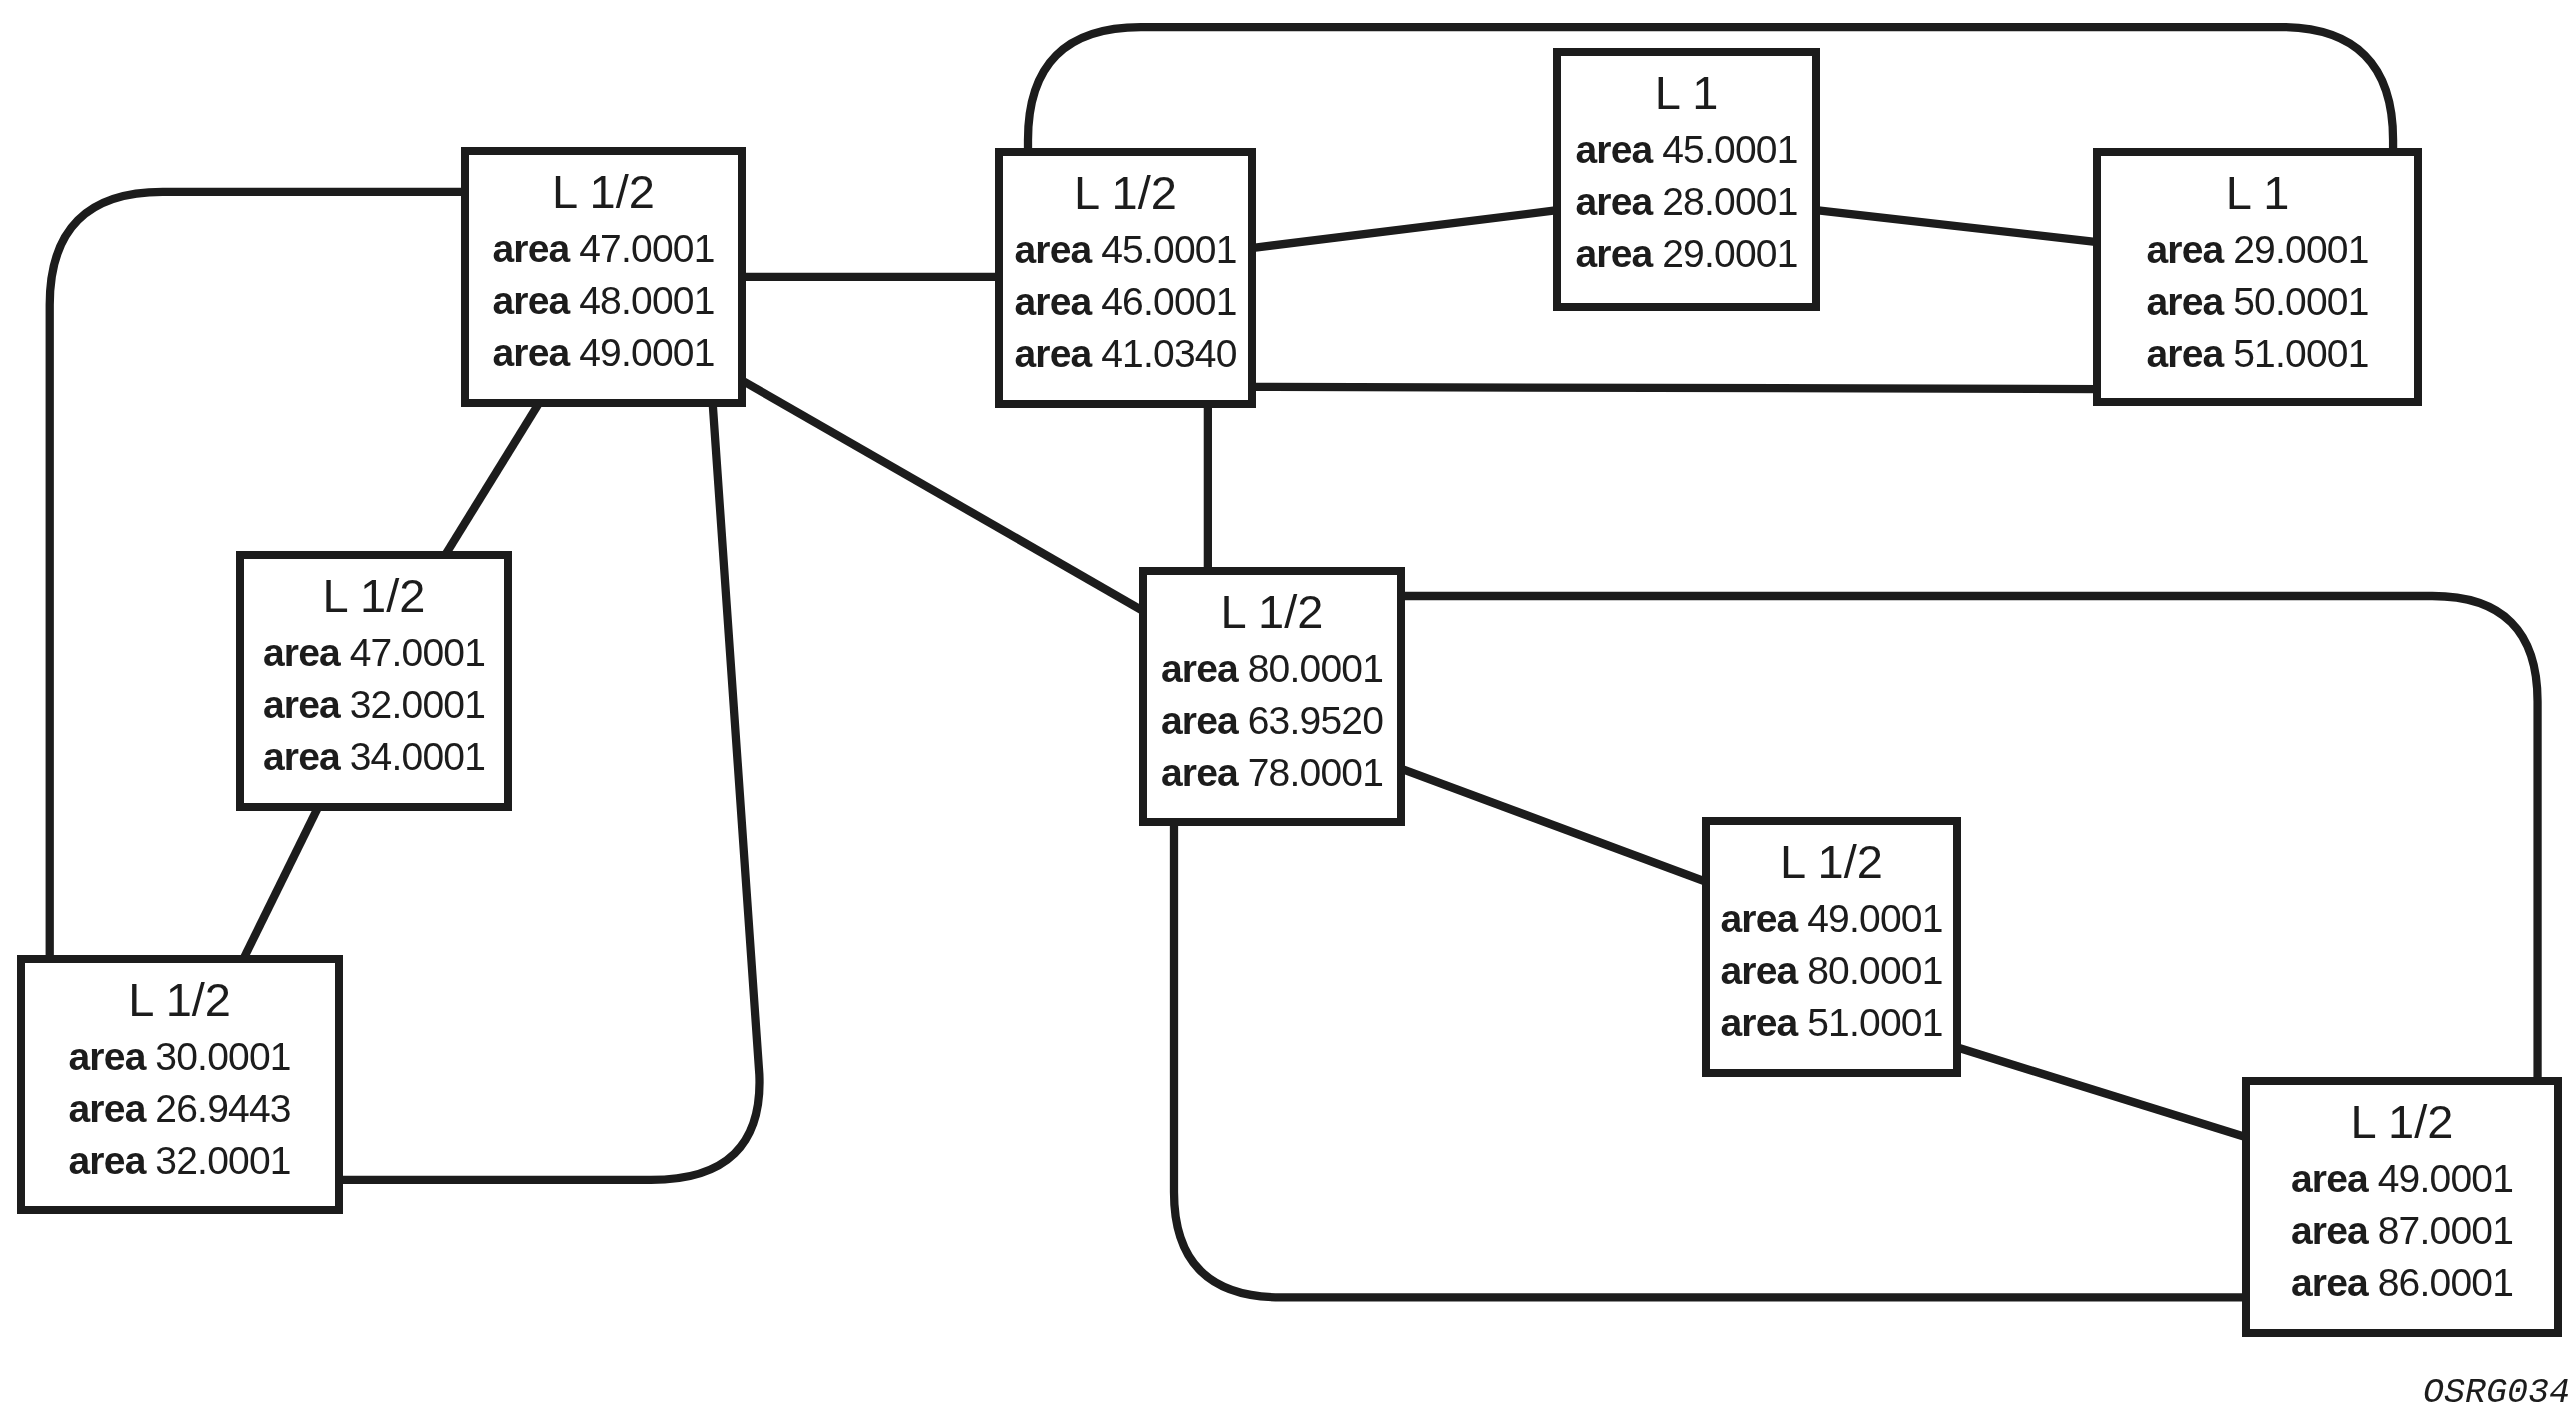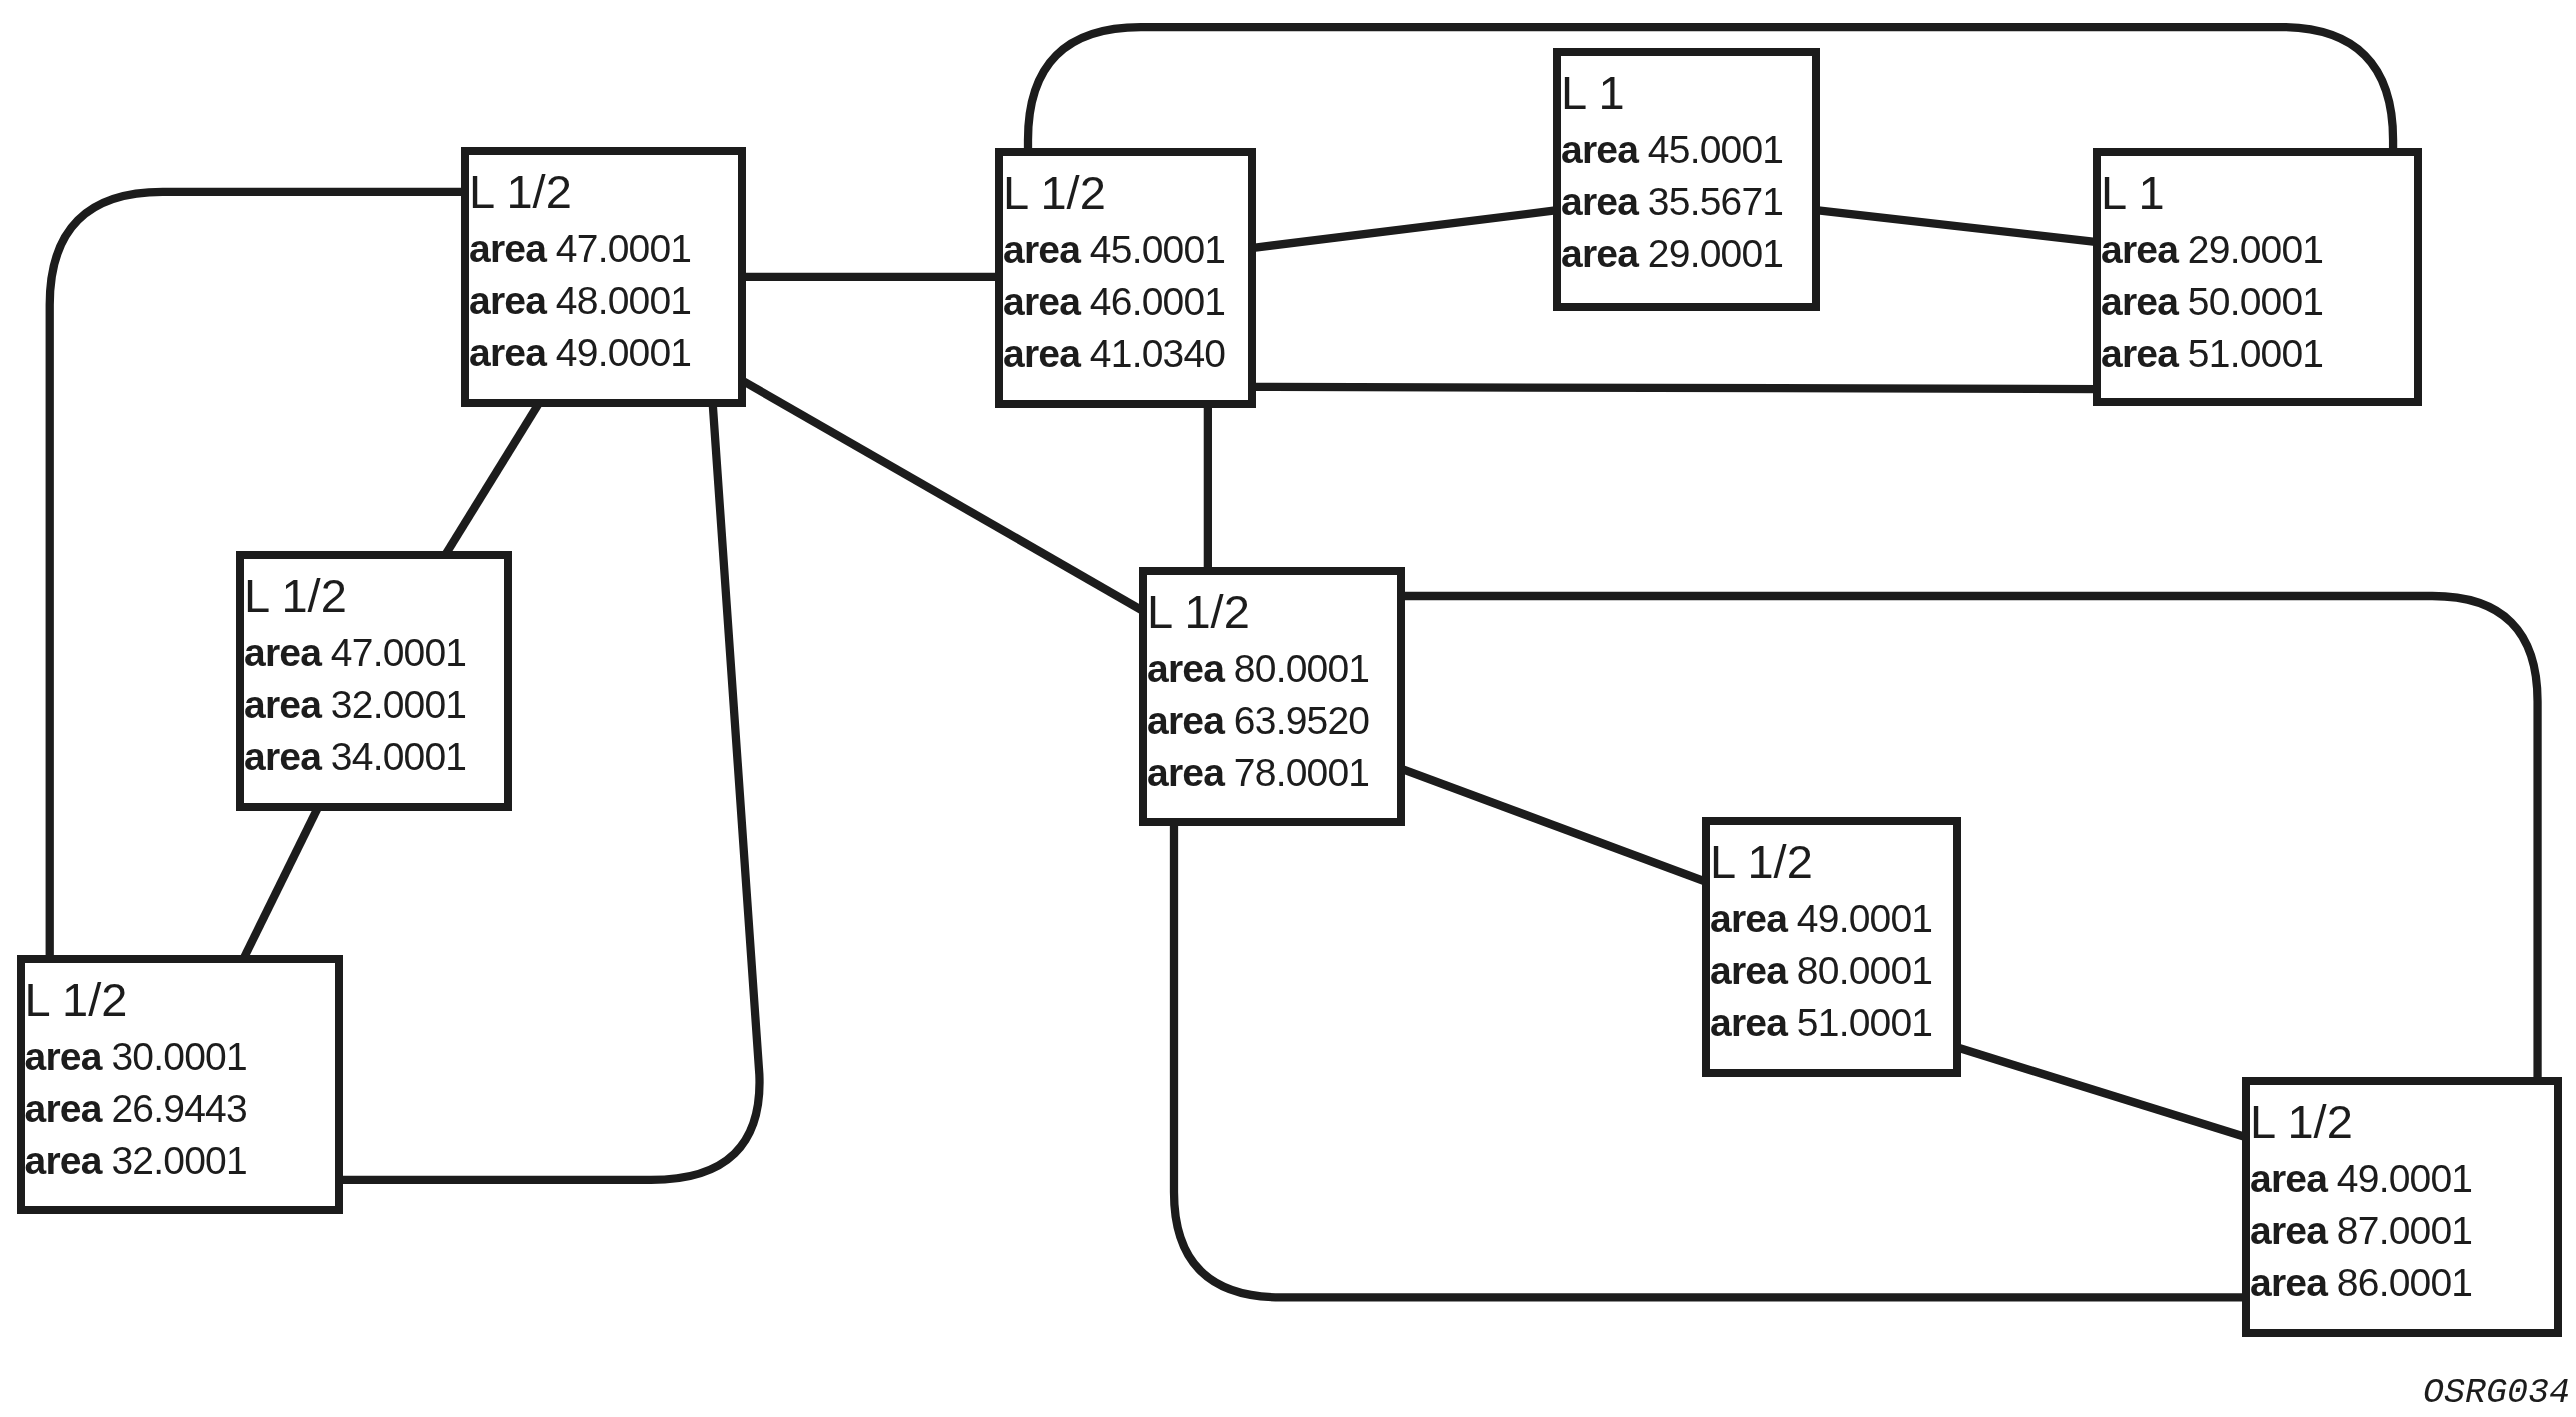--- a/index.html
+++ b/index.html
@@ -26,20 +26,21 @@
     fill: none;
     stroke: #1c1c1c;
     stroke-width: 11;
   }
   .node {
     position: absolute;
     box-sizing: border-box;
     background: #ffffff;
     border: 8.3px solid #1c1c1c;
     color: #1c1c1c;
+    text-align: center;
   }
   .node-title {
     font-size: 47px;
     line-height: 62px;
     margin-top: 6px;
     white-space: nowrap;
   }
   .node-line {
     font-size: 39px;
     line-height: 52px;
@@ -93,21 +94,21 @@
   <div class="node" style="left:995px;top:148px;width:261px;height:260px">
     <div class="node-title">L 1/2</div>
     <div class="node-line"><b>area</b><span>45.0001</span></div>
     <div class="node-line"><b>area</b><span>46.0001</span></div>
     <div class="node-line"><b>area</b><span>41.0340</span></div>
   </div>
 
   <div class="node" style="left:1553px;top:48px;width:267px;height:263px">
     <div class="node-title">L 1</div>
     <div class="node-line"><b>area</b><span>45.0001</span></div>
-    <div class="node-line"><b>area</b><span>35.5671</span></div>
+    <div class="node-line"><b>area</b><span>28.0001</span></div>
     <div class="node-line"><b>area</b><span>29.0001</span></div>
   </div>
 
   <div class="node" style="left:2093px;top:148px;width:329px;height:258px">
     <div class="node-title">L 1</div>
     <div class="node-line"><b>area</b><span>29.0001</span></div>
     <div class="node-line"><b>area</b><span>50.0001</span></div>
     <div class="node-line"><b>area</b><span>51.0001</span></div>
   </div>
 

